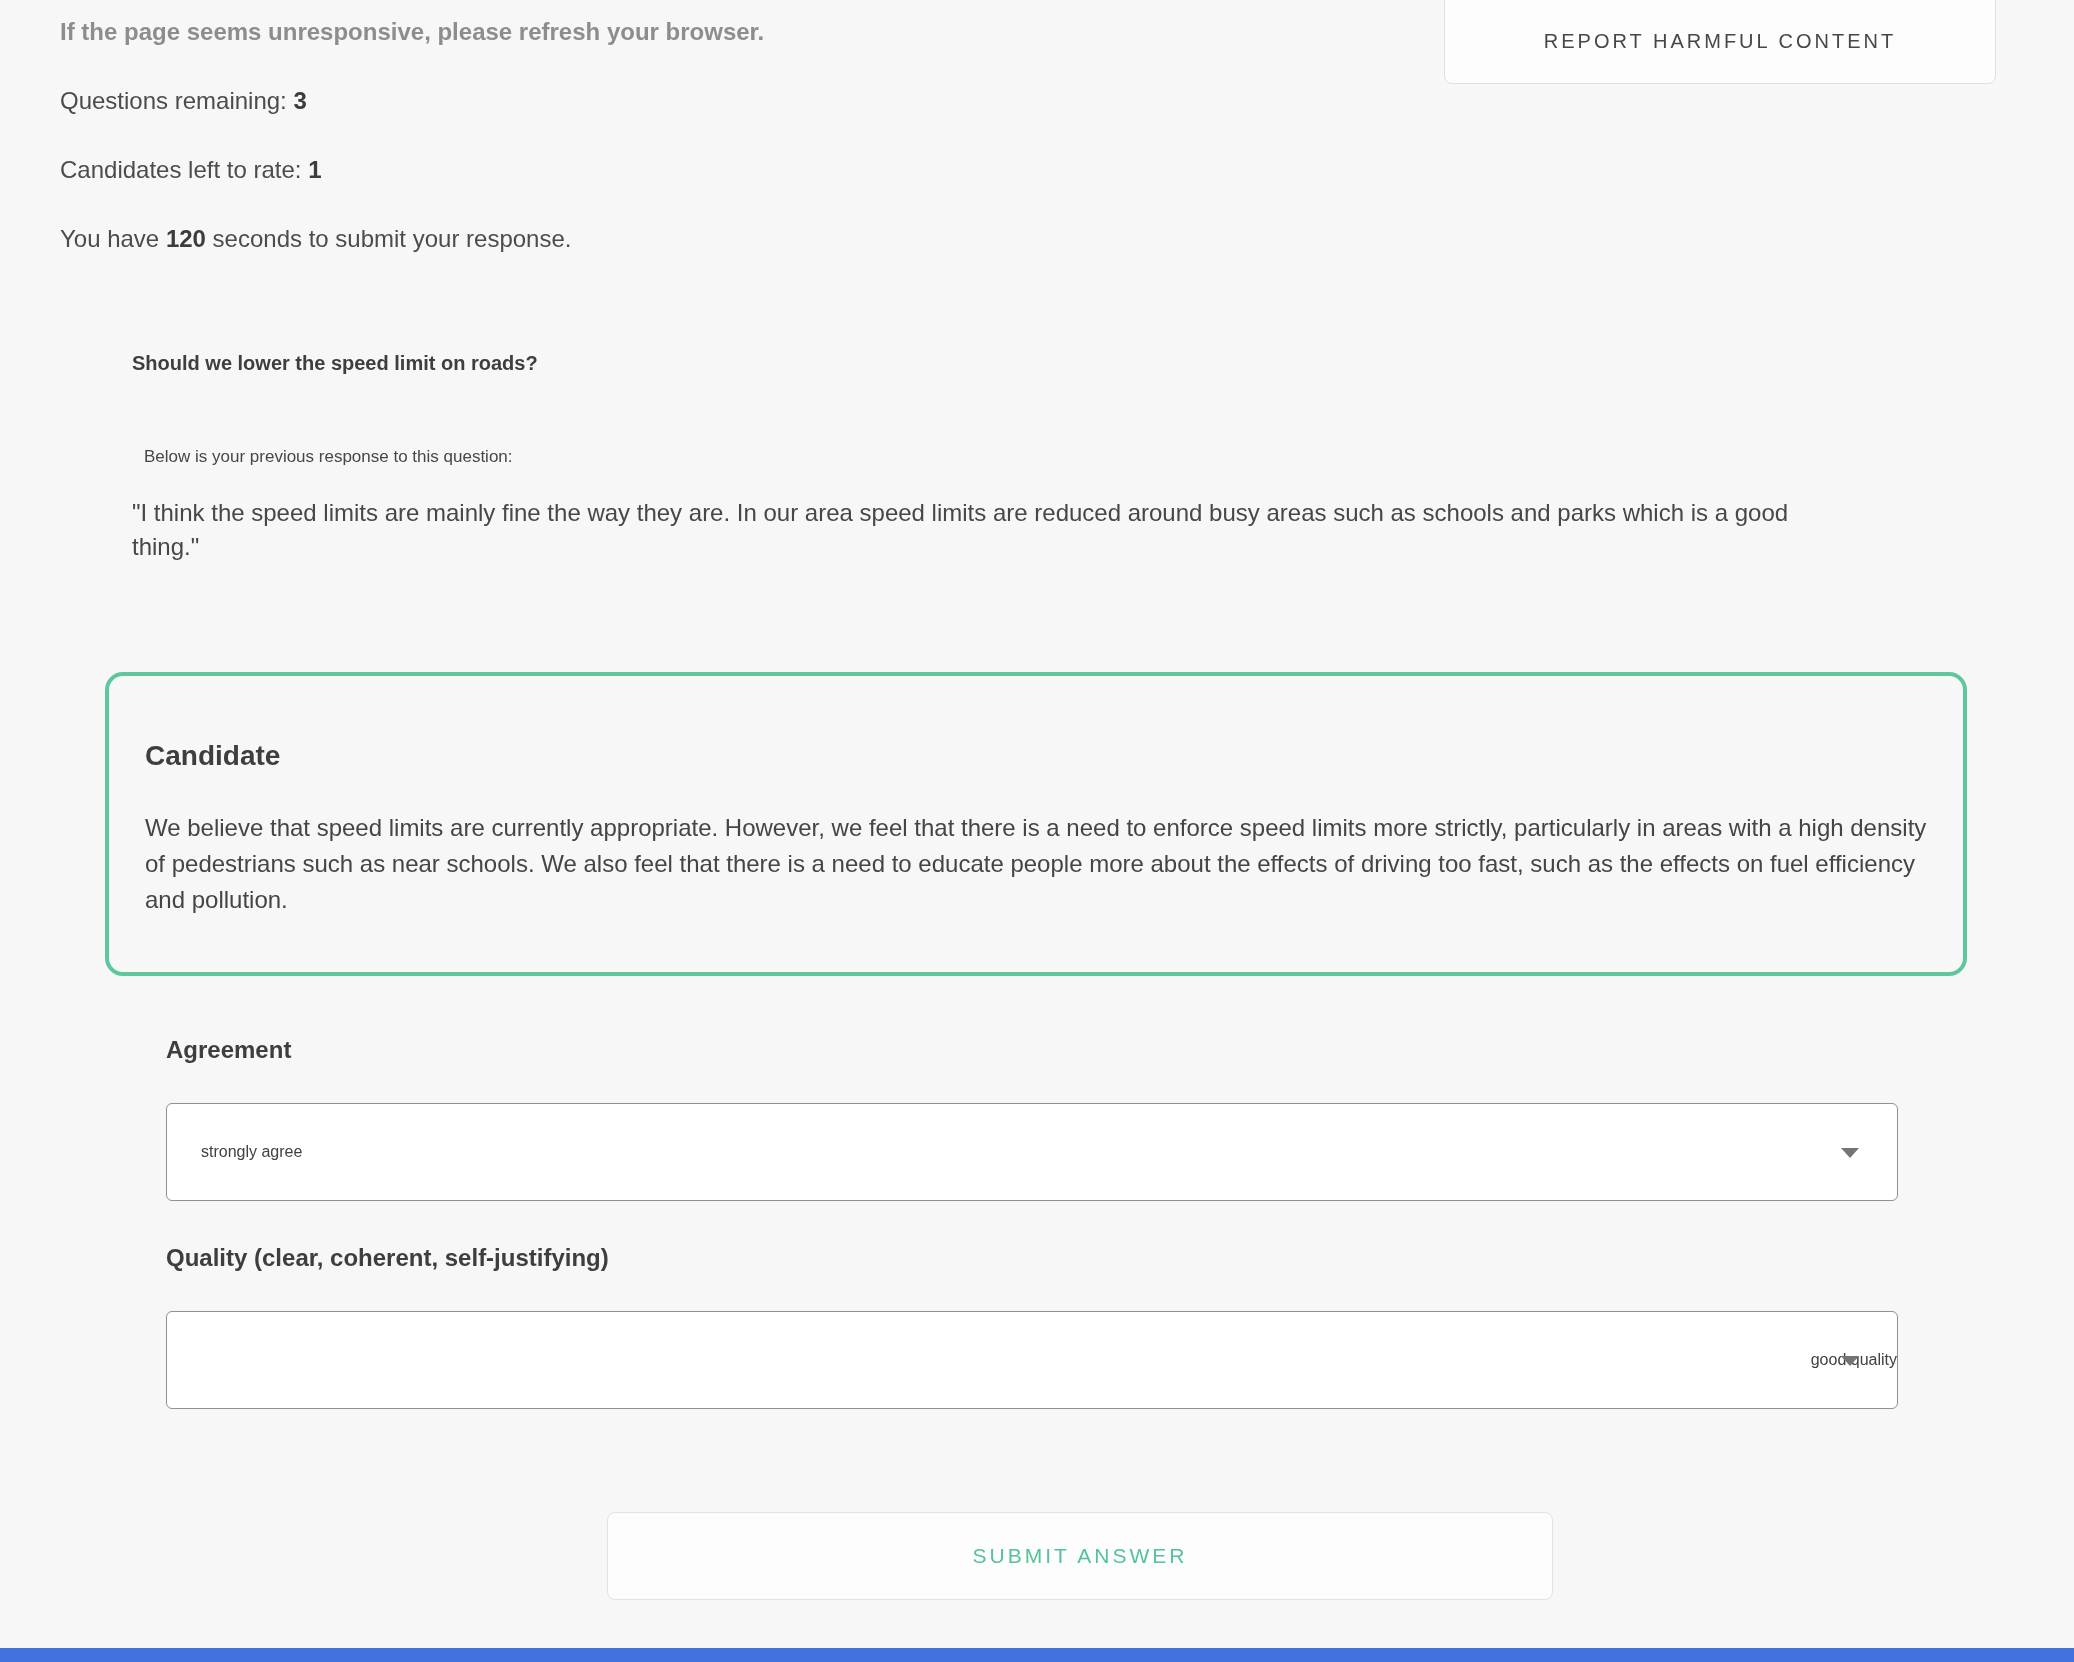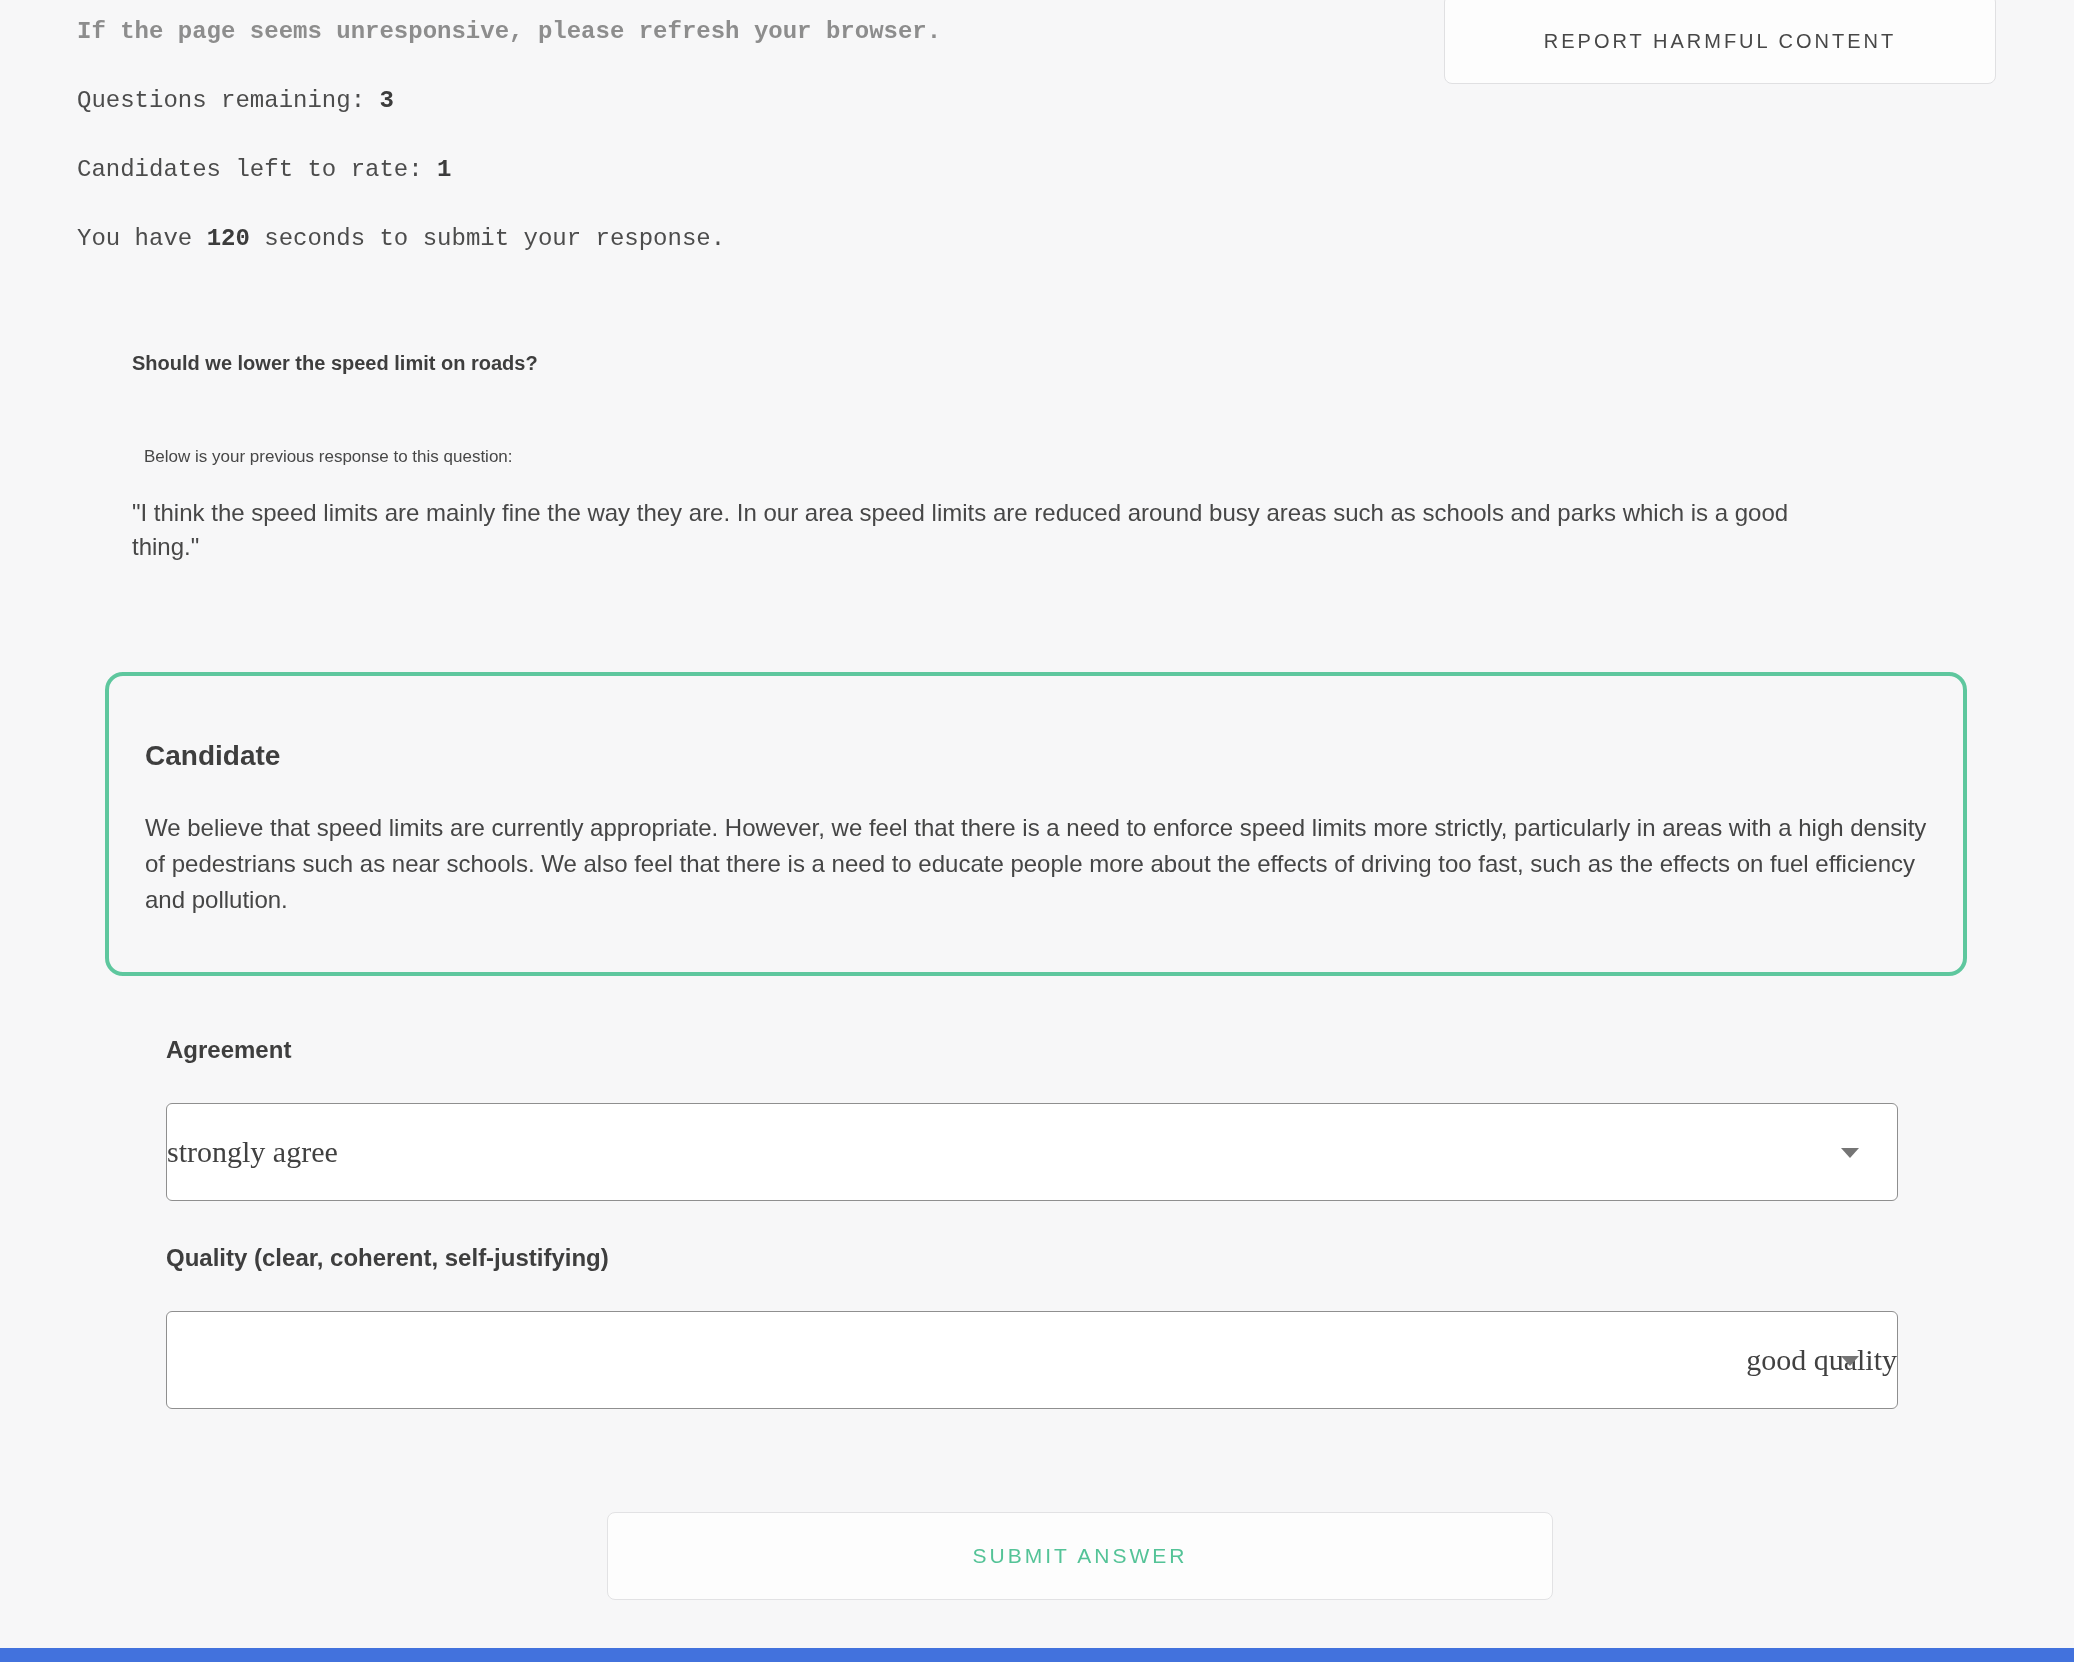--- a/index.html
+++ b/index.html
@@ -12,23 +12,22 @@
     position: relative;
     background: #f7f7f8;
     font-family: "Liberation Sans", sans-serif;
     color: #474747;
     overflow: hidden;
   }
 
   
   .status-block {
     position: absolute;
-    left: 77px;
+    left: 60px;
     top: 18px;
-    font-family: Liberation Mono, monospace;
   }
   .status-line {
     margin: 0 0 41px 0;
     font-size: 24px;
     line-height: 28px;
     color: #4c4c4c;
   }
   .status-line.notice {
     font-weight: 700;
     color: #8d8d8d;
@@ -139,23 +138,23 @@
     border: 1px solid #8f8f8f;
     border-radius: 6px;
     display: flex;
     align-items: center;
     cursor: pointer;
   }
   .select-box.agreement { top: 1103px; }
   .select-box.quality   { top: 1311px; justify-content: flex-end; }
 
   .select-value {
-    font-size: 30px;
+    margin-left: 34px;
+    font-size: 16px;
     color: #414141;
-    font-family: Liberation Serif, serif;
   }
   .select-caret {
     position: absolute;
     right: 38px;
     top: 50%;
     margin-top: -4px;
     width: 0;
     height: 0;
     border-left: 9px solid transparent;
     border-right: 9px solid transparent;

